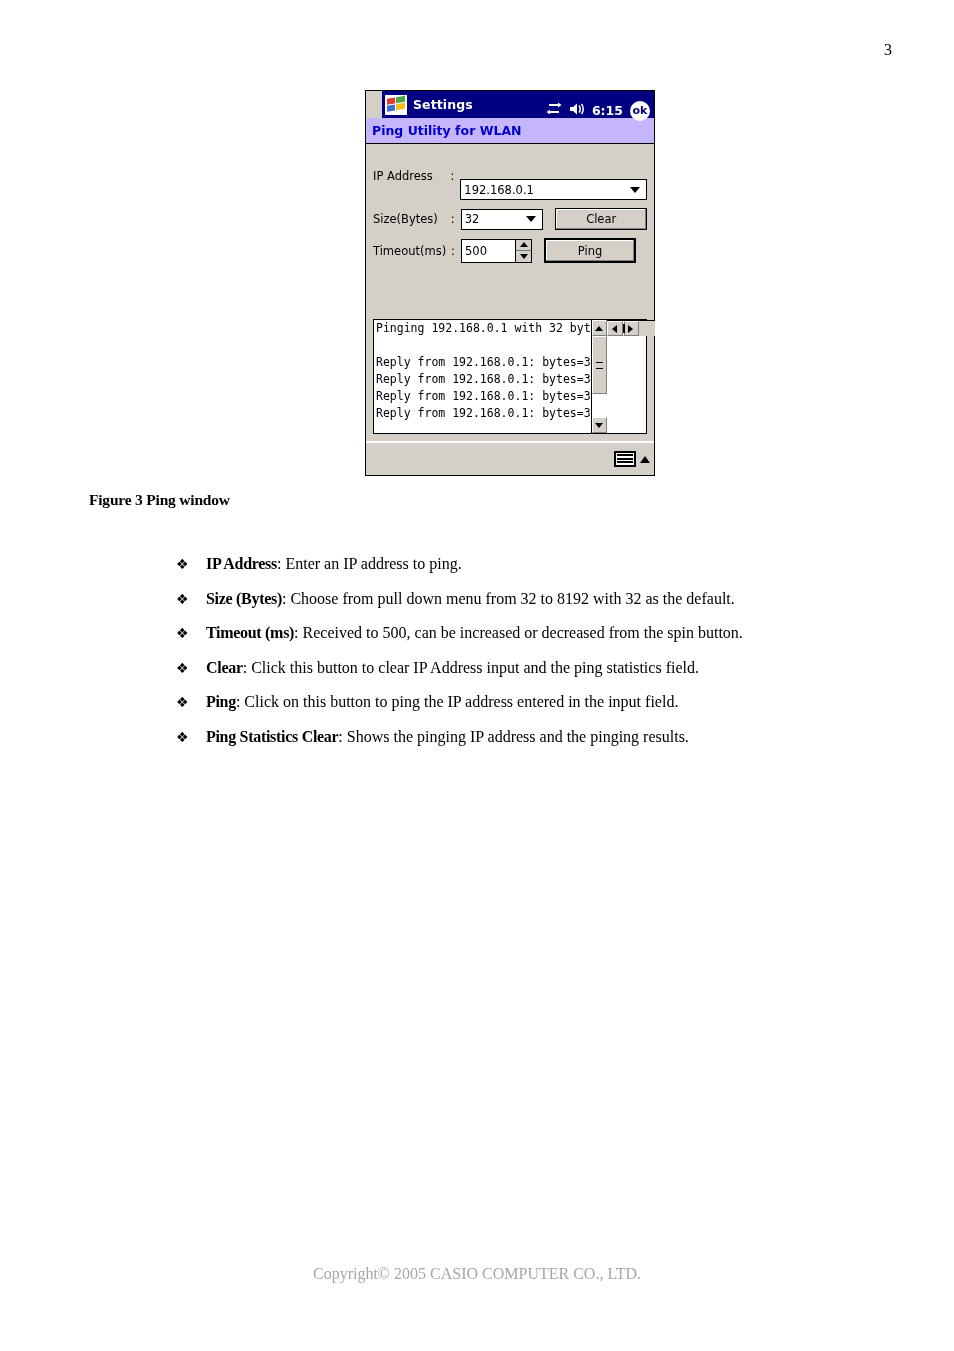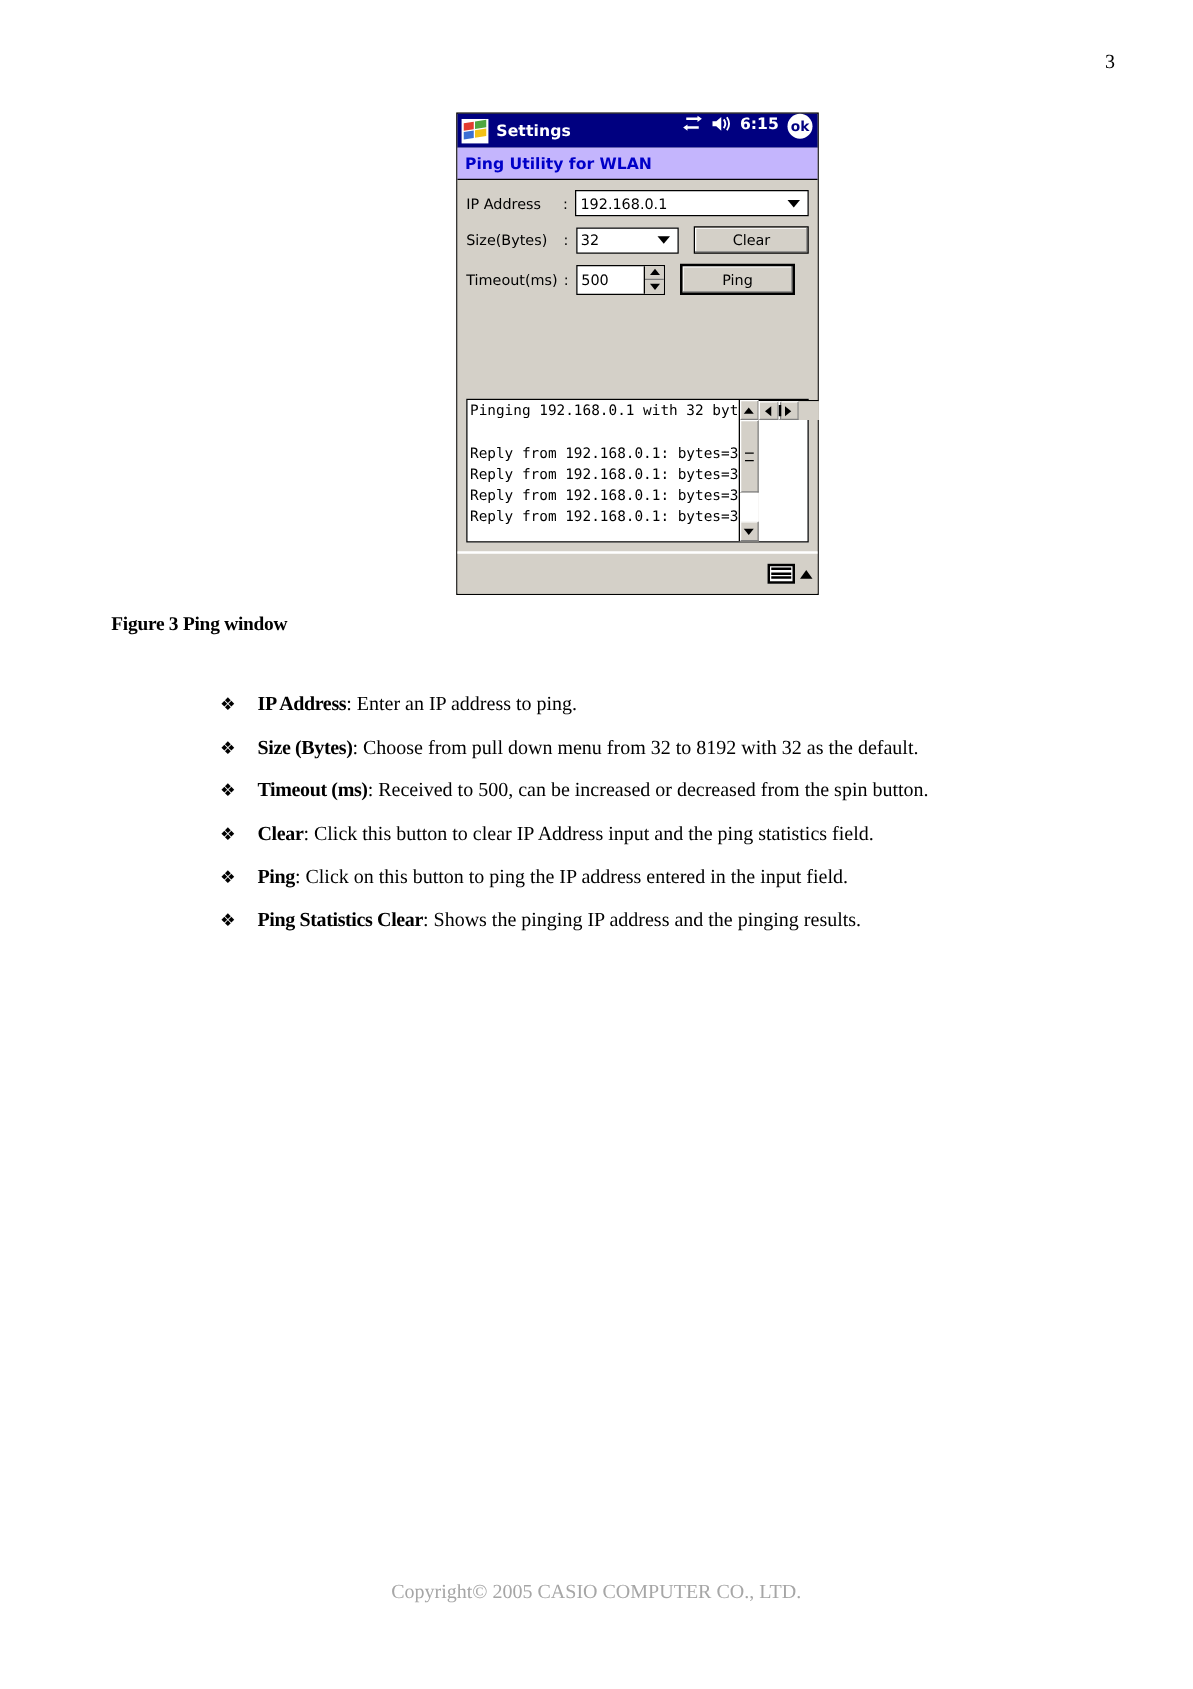--- a/index.html
+++ b/index.html
@@ -40,20 +40,21 @@
   }
 
   
   .titlebar {
     height: 27px;
     background: #000080;
     display: flex;
     align-items: center;
     position: relative;
     box-sizing: border-box;
+    margin-left: 16px;
   }
   .win-logo {
     width: 22px;
     height: 20px;
     margin-left: 3px;
     margin-right: 6px;
     flex: none;
     position: relative;
     overflow: hidden;
   }
@@ -63,20 +64,21 @@
     font-size: 12.5px;
     font-weight: bold;
     letter-spacing: 0.1px;
   }
   .tray {
     position: absolute;
     right: 4px;
     top: 0;
     height: 39px;
     display: flex;
+    align-items: center;
     gap: 7px;
   }
   .tray-clock {
     color: #ffffff;
     font-size: 12.5px;
     font-weight: bold;
     font-family: "DejaVu Sans", sans-serif;
   }
   .ok-btn {
     width: 20px;
@@ -138,21 +140,21 @@
 
   .combo {
     border: 1px solid #000;
     background: #ffffff;
     height: 21px;
     display: flex;
     align-items: center;
     box-sizing: border-box;
     position: relative;
   }
-  .combo-wide { width: 188px; }
+  .combo-wide { width: 188px; margin-top: 27px; }
   .combo-narrow { width: 83px; }
   .combo-text {
     font-size: 11.5px;
     font-family: "DejaVu Sans", sans-serif;
     padding-left: 3px;
     flex: 1;
     white-space: nowrap;
     overflow: hidden;
   }
   .arrow-down {

